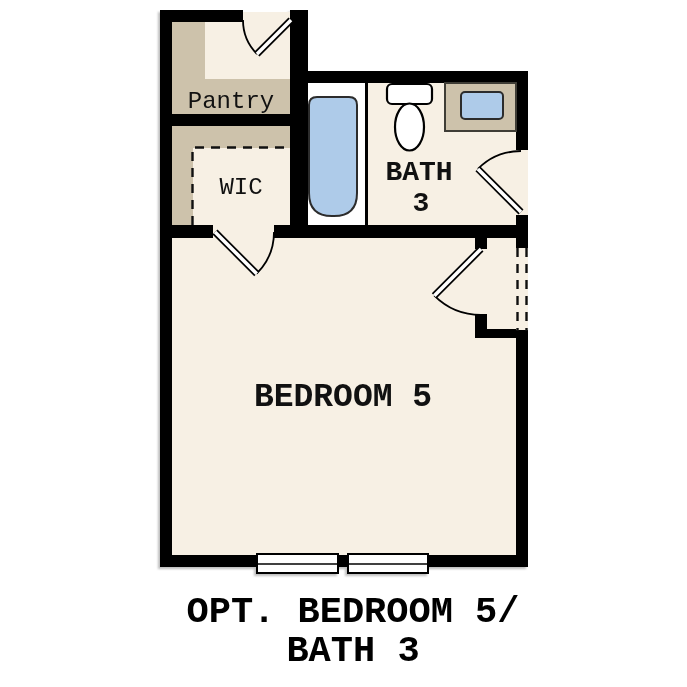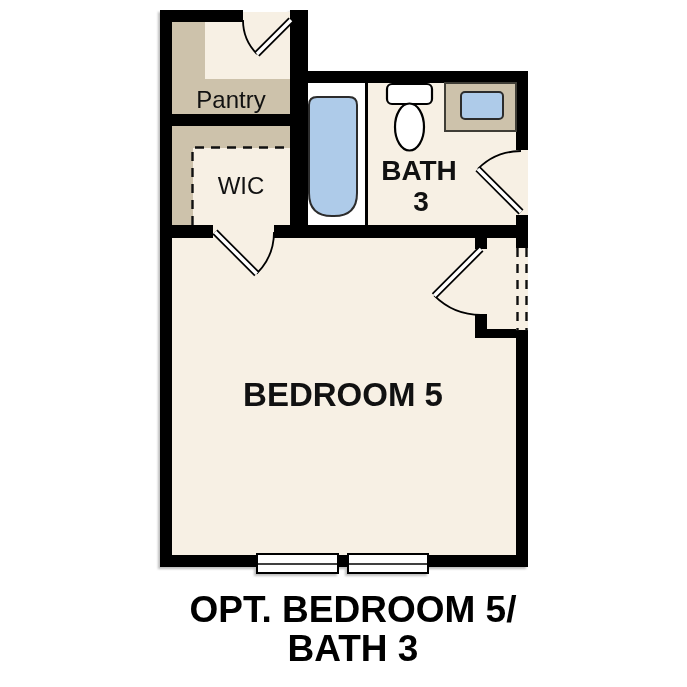--- a/index.html
+++ b/index.html
@@ -1,17 +1,17 @@
 <!DOCTYPE html>
 <html style="--wall: #000000; --cream: #f7f0e4; --tan: #cdc2ab; --blue: #aecbe9; --white: #ffffff; --text: #111111;"><head>
 <meta charset="utf-8">
 <style>
   html,body{margin:0;padding:0;background:#fff;}
   .stage{position:relative;width:687px;height:687px;background:#fff;overflow:hidden;
-         font-family:Liberation Sans, sans-serif;}
+         font-family:Liberation Mono, monospace;}
   svg{display:block;}
   .plan{filter:drop-shadow(-2px 2px 1px rgba(110,110,110,.45));}
   .wall{fill:var(--wall);}
   .floor-cream{fill:var(--cream);}
   .floor-tan{fill:var(--tan);}
   .floor-white{fill:var(--white);}
   .fix-blue{fill:var(--blue);stroke:#2c2c2c;stroke-width:2;}
   .fix-white{fill:var(--white);stroke:#000;stroke-width:2.2;}
   .vanity{fill:var(--tan);stroke:#3f3d36;stroke-width:2;}
   .arc{fill:none;stroke:#000;stroke-width:1.8;}

